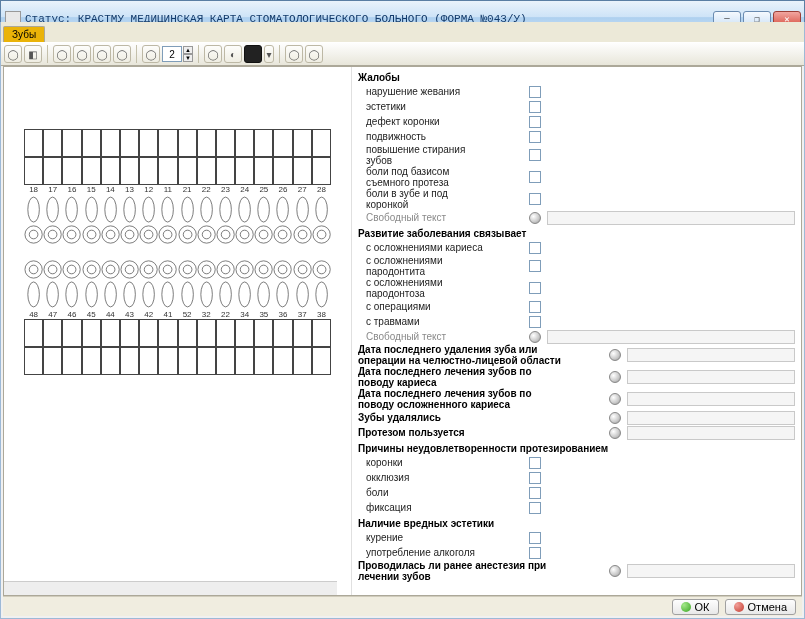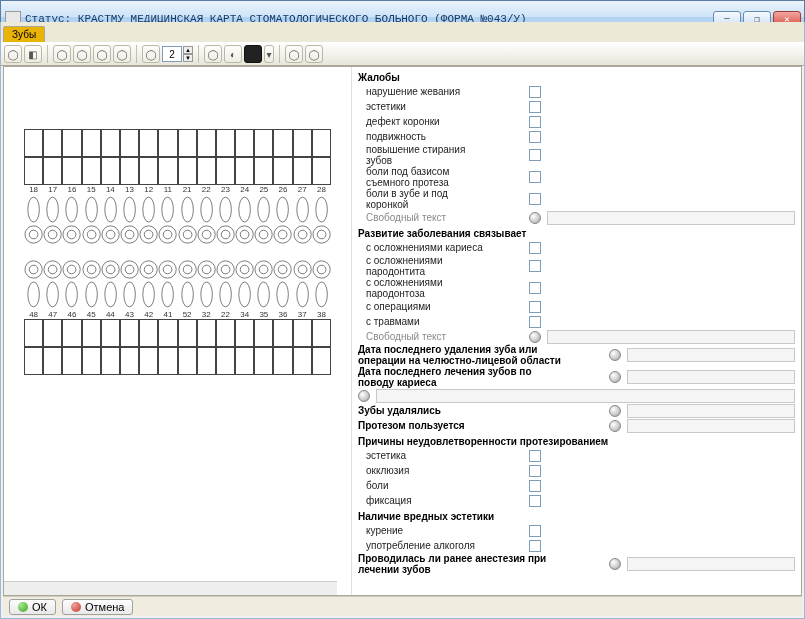--- a/index.html
+++ b/index.html
@@ -93,20 +93,21 @@
     overflow-x: hidden;
     padding: 2px 2px 2px 6px;
     background:#fff;
   }
   .bottom-bar {
     position:absolute;
     left:2px; right:2px; bottom:2px;
     height: 20px;
     display:flex;
     align-items:center;
+    justify-content:flex-end;
     gap:6px;
     padding: 0 6px;
     border-top:1px solid #d0ccbc;
     background:#f0ede0;
   }
   .btn {
     display:flex; align-items:center; gap:4px;
     padding: 1px 8px;
     border:1px solid #a0a0a0;
     background: linear-gradient(#fdfdfd,#e8e8e8);
@@ -595,20 +596,21 @@
           </div>
         </div>
       <div class="row">
           <div class="wide-lbl">Дата последнего лечения зубов по поводу кариеса</div>
           <div class="ctrl">
             <div class="orb"></div>
             <div class="txtfield"></div>
           </div>
         </div>
       <div class="row">
+          <div class="wide-lbl">Дата последнего лечения зубов по поводу осложненного кариеса</div>
           <div class="ctrl">
             <div class="orb"></div>
             <div class="txtfield"></div>
           </div>
         </div>
       <div class="row">
           <div class="wide-lbl">Зубы удалялись</div>
           <div class="ctrl">
             <div class="orb"></div>
             <div class="txtfield"></div>
@@ -618,21 +620,21 @@
           <div class="wide-lbl">Протезом пользуется</div>
           <div class="ctrl">
             <div class="orb"></div>
             <div class="txtfield"></div>
           </div>
         </div>
 
       <div class="sect">Причины неудовлетворенности протезированием</div>
       <div id="prosth">
           <div class="row sub">
-            <div class="lbl">эстетика</div>
+            <div class="lbl">коронки</div>
             <div class="ctrl">
               <div class="chk"></div>
             </div>
           </div>
           <div class="row sub">
             <div class="lbl">окклюзия</div>
             <div class="ctrl">
               <div class="chk"></div>
             </div>
           </div>

